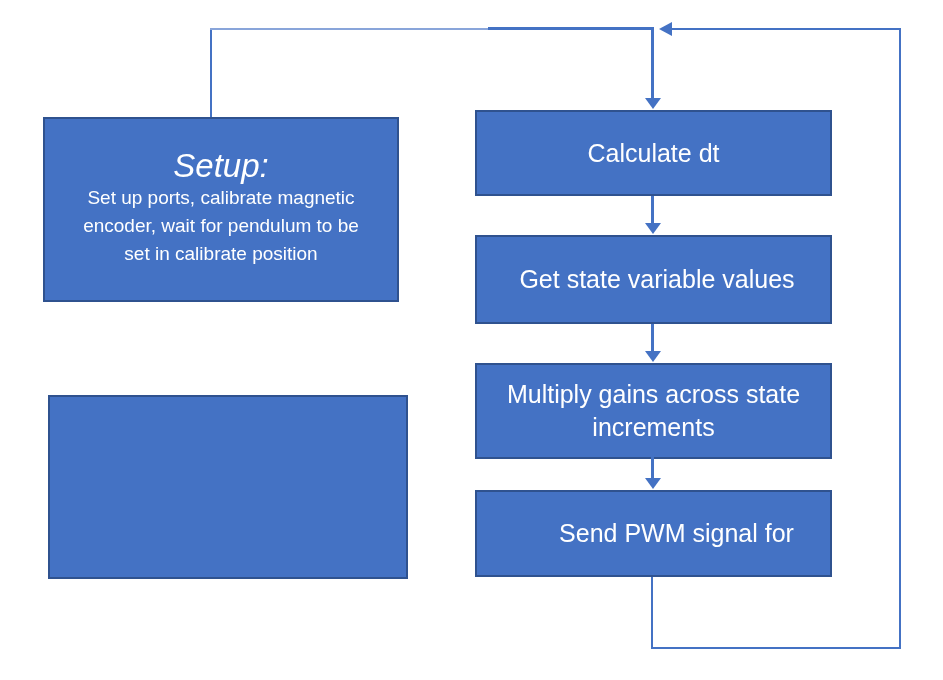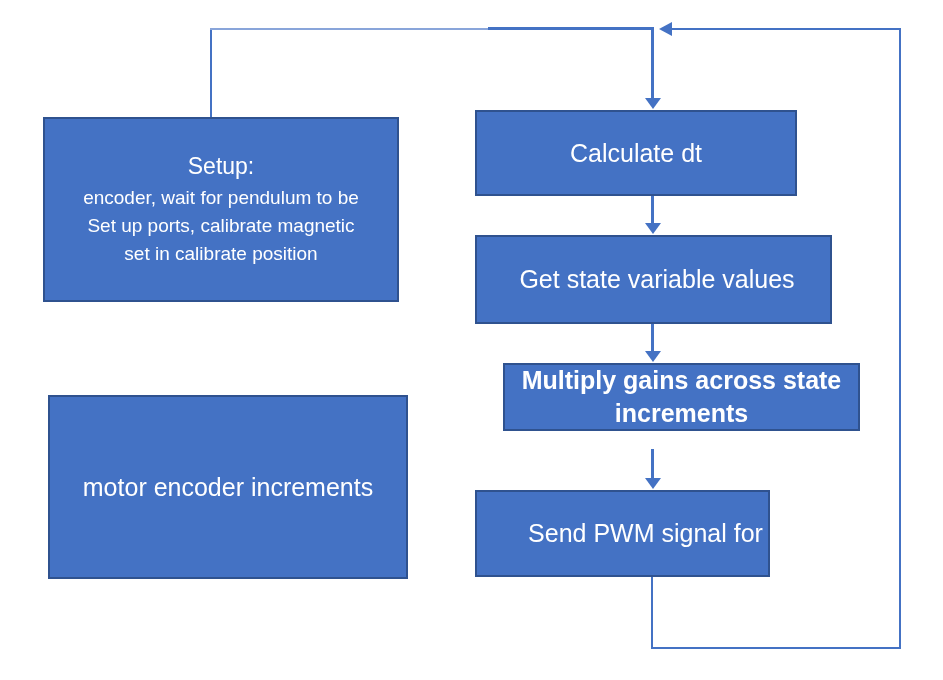--- a/index.html
+++ b/index.html
@@ -18,21 +18,21 @@
     color: #ffffff;
     box-sizing: border-box;
     display: flex;
     flex-direction: column;
     align-items: center;
     justify-content: center;
     text-align: center;
   }
   .node-label { font-size: 25px; line-height: 33px; }
   .node-label.single { white-space: nowrap; }
-  .setup-title { font-size: 23px; line-height: 30px; margin-bottom: 3px; }
+  .setup-title { font-size: 33px; line-height: 30px; margin-bottom: 3px; font-style: italic; }
   .setup-body { font-size: 19px; line-height: 28px; width: 312px; }
   .setup-body span { display: block; }
   .line { position: absolute; background: #4472C4; }
   .line.light { background: #89A5DA; }
   .tri-down {
     position: absolute; width: 0; height: 0;
     border-left: 8px solid transparent;
     border-right: 8px solid transparent;
     border-top: 11px solid #4472C4;
   }
@@ -44,48 +44,47 @@
   }
 </style>
 </head>
 <body>
 
 <div id="canvas">
 
   <div class="node" style="left:43px; top:117px; width:356px; height:185px;">
     <div class="setup-title">Setup:</div>
     <div class="setup-body">
+      <span>Set up ports, calibrate magnetic</span>
       <span>encoder, wait for pendulum to be</span>
-      <span>Set up ports, calibrate magnetic</span>
       <span>set in calibrate position</span>
     </div>
   </div>
 
   <div class="node" style="left:48px; top:395px; width:360px; height:184px;">
     <div class="node-label">
-      <span style="display:block">motor encoder increments</span>
     </div>
   </div>
 
-  <div class="node" style="left:475px; top:110px; width:322px; height:86px;">
+  <div class="node" style="left:475px; top:110px; width:357px; height:86px;">
     <div class="node-label single">Calculate dt</div>
   </div>
 
   <div class="node" style="left:475px; top:235px; width:357px; height:89px;padding-left:7px;">
     <div class="node-label single">Get state variable values</div>
   </div>
 
-  <div class="node" style="left:503px; top:363px; width:357px; height:68px;font-weight:bold;">
+  <div class="node" style="left:475px; top:363px; width:357px; height:96px;">
     <div class="node-label">
       <span style="display:block">Multiply gains across state</span>
       <span style="display:block">increments</span>
     </div>
   </div>
 
-  <div class="node" style="left:475px; top:490px; width:295px; height:87px;padding-left:46px;">
+  <div class="node" style="left:475px; top:490px; width:357px; height:87px;padding-left:46px;">
     <div class="node-label">
       <span style="display:block">Send PWM signal for</span>
     </div>
   </div>
 
   <div>
     <div class="line" style="left:210px; top:29px; width:2px; height:88px;"></div>
     <div class="line light" style="left:210px; top:28px; width:280px; height:2px;"></div>
     <div class="line" style="left:488px; top:27px; width:166px; height:3px;"></div>
     <div class="line" style="left:651px; top:29px; width:3px; height:70px;"></div>

